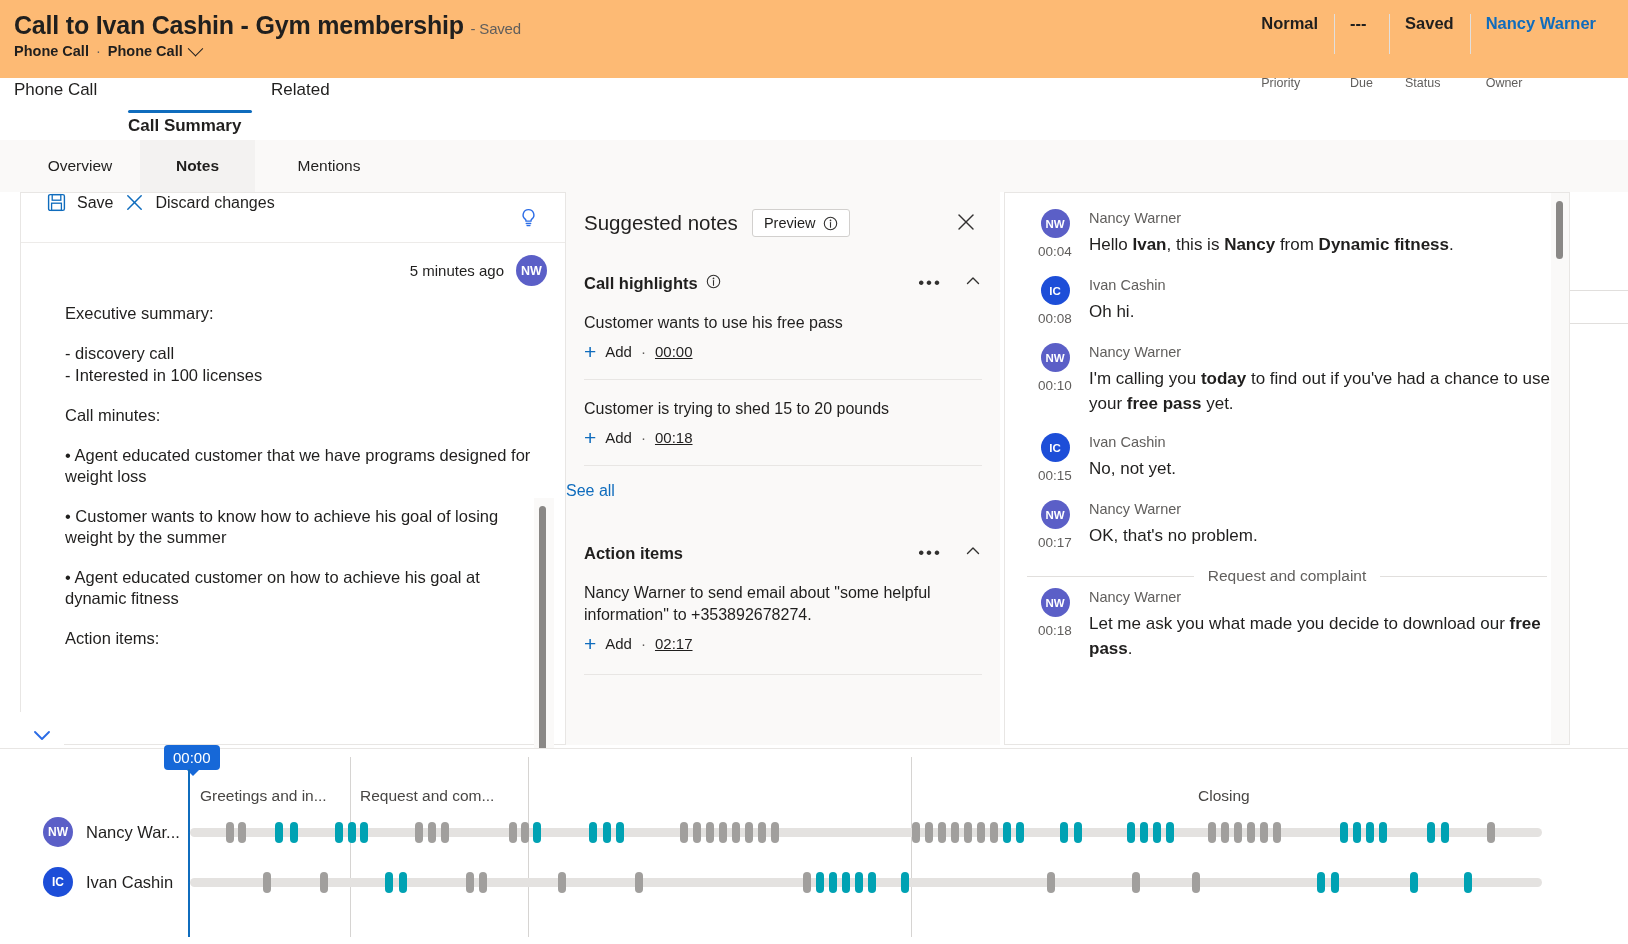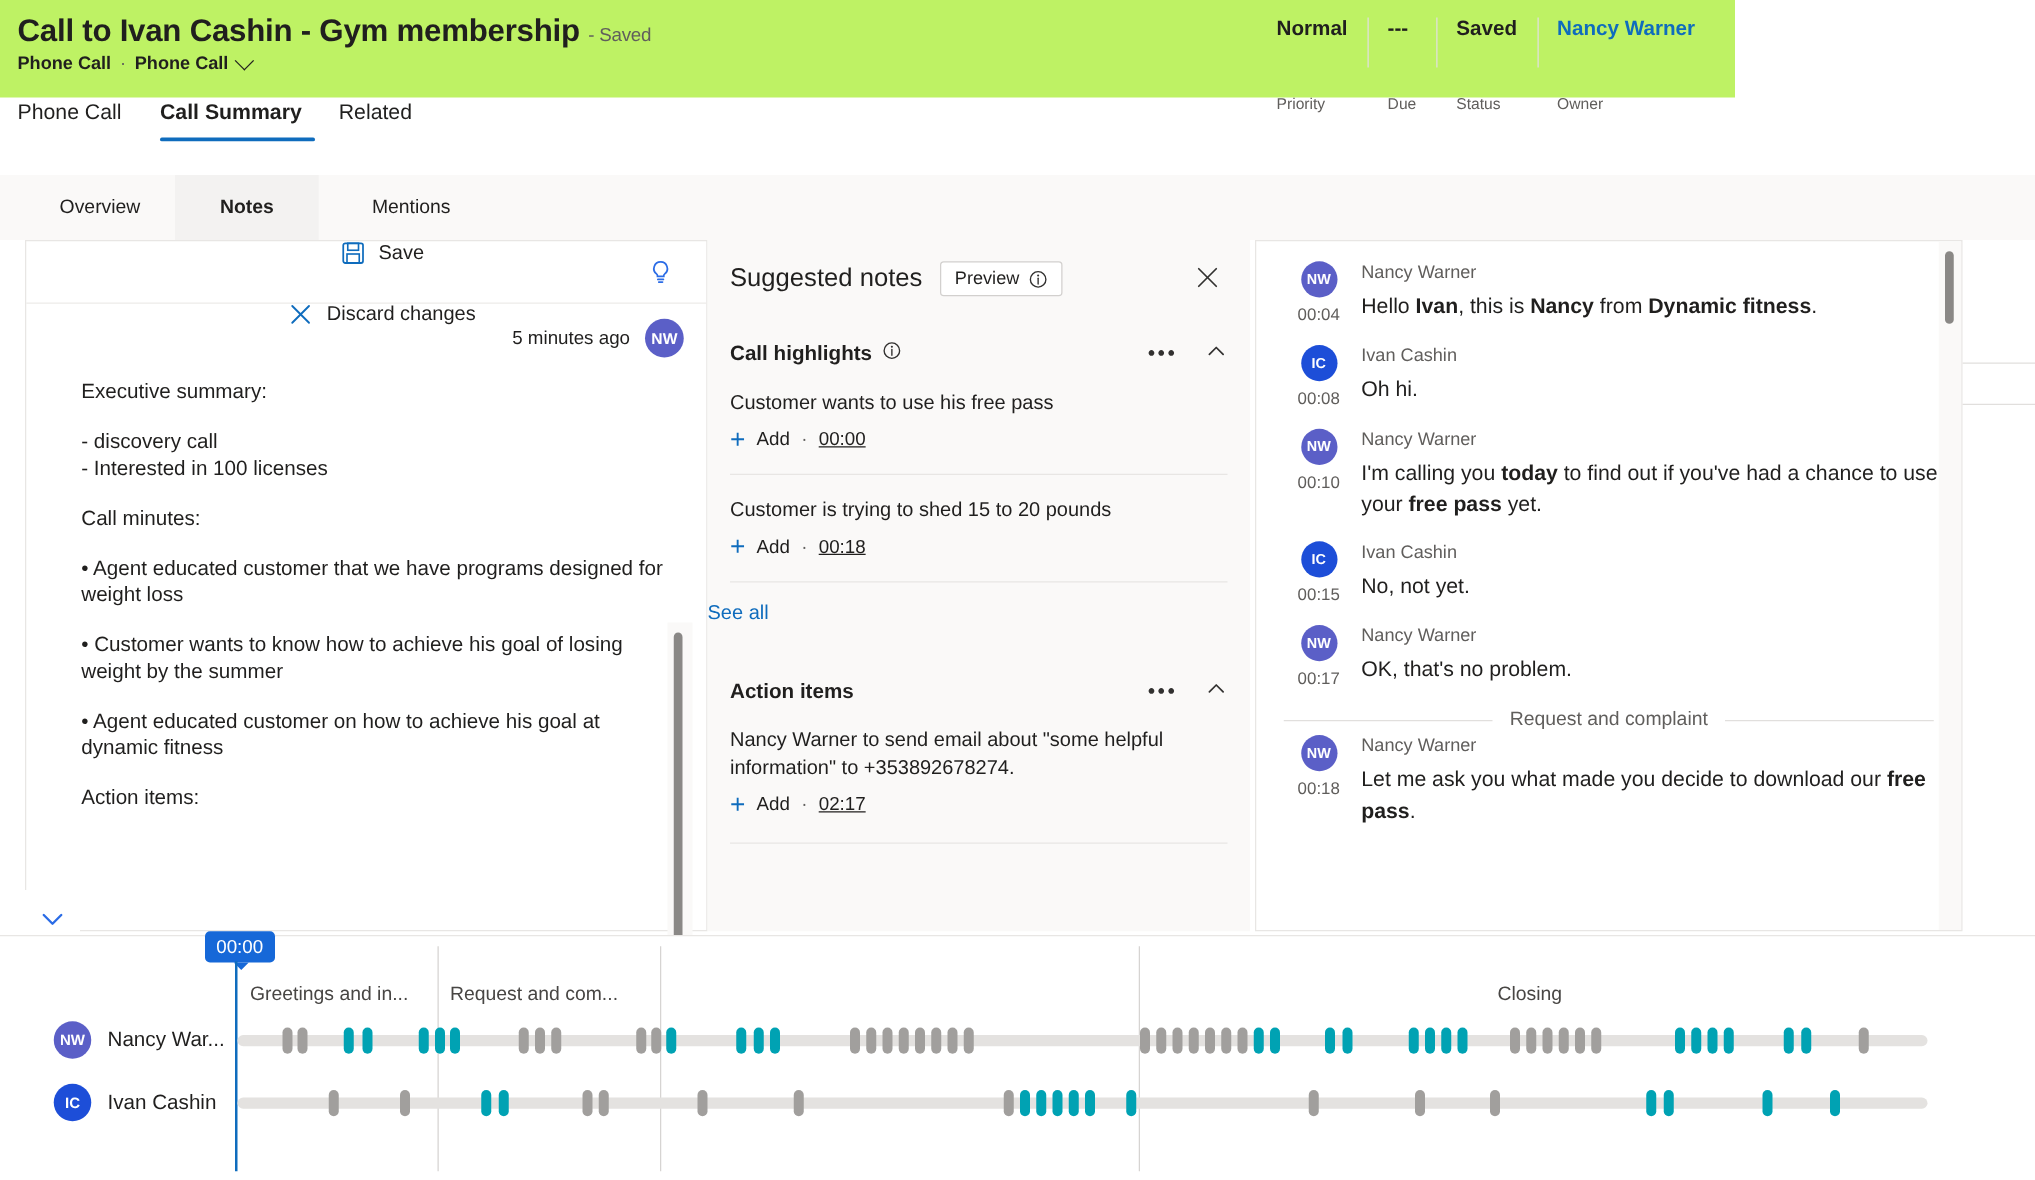--- a/index.html
+++ b/index.html
@@ -6,21 +6,21 @@
   html, body {
     width: 1628px; height: 944px;
     font-family: "Liberation Sans", sans-serif;
     background: #ffffff;
     color: #201f1e;
     overflow: hidden;
   }
   .page { position: relative; width: 1628px; height: 944px; background:#fff; }
 
   
-  .header { position:absolute; left:0; top:0; width:1388px; height:78px; background:#bef264; }
+  .header { position:absolute; left:0; top:0; width:1628px; height:78px; background:#fdba74; }
   .rec-title { position:absolute; left:14px; top:11px; font-size:25px; font-weight:700; color:#201f1e; letter-spacing:-0.2px; white-space:nowrap;}
   .rec-title .saved { font-size:15px; font-weight:400; color:#605e5c; }
   .rec-sub { position:absolute; left:14px; top:43px; font-size:14.5px; font-weight:700; color:#201f1e; display:flex; align-items:center; gap:7px;}
   .rec-sub .dot { font-weight:400; color:#605e5c; }
   .chev-sm { display:inline-block; width:11px; height:11px; border-right:1.6px solid #201f1e; border-bottom:1.6px solid #201f1e; transform:rotate(45deg) translate(-2px,-2px); }
 
   .hdr-fields { position:absolute; right:16px; top:12px; display:flex; align-items:stretch; height:46px; }
   .hdr-field { padding:0 16px; display:flex; flex-direction:column; justify-content:flex-start; position:relative; }
   .hdr-field + .hdr-field::before { content:""; position:absolute; left:0; top:2px; bottom:4px; width:1px; background:#e1dfdd; }
   .hdr-val { font-size:16.5px; font-weight:700; color:#201f1e; white-space:nowrap; line-height:22px;}
@@ -40,21 +40,21 @@
   .redbox { position:absolute; border:2.5px solid #e81123; }
   .blank-pill { position:absolute; background:#fff; }
   .vsep { position:absolute; width:1px; background:#e8e6e4; }
 
   .transcript-label { position:absolute; font-size:16px; color:#201f1e; }
   .search-box { position:absolute; background:#fff; border:1px solid #e1dfdd; display:flex; align-items:center; padding-left:14px; gap:10px; }
   .search-box .ph { font-size:16px; color:#605e5c; }
 
   
   .panel { position:absolute; background:#fff; border:1px solid #e8e6e4; }
-  .notes-toolbar { position:absolute; left:0; top:0; right:0; height:50px; border-bottom:1px solid #edebe9; display:flex; align-items:center; padding-left:26px; gap:30px;flex-direction:column;}
+  .notes-toolbar { position:absolute; left:0; top:0; right:0; height:50px; border-bottom:1px solid #edebe9; display:flex; align-items:flex-start; padding-left:26px; gap:12px;}
   .tb-btn { display:flex; align-items:center; gap:11px; font-size:16px; color:#201f1e; cursor:pointer; }
   .bulb { position:absolute; right:26px; top:14px; }
   .meta-row { position:absolute; right:18px; top:62px; display:flex; align-items:center; gap:12px; }
   .meta-time { font-size:15px; color:#201f1e; }
   .avatar { border-radius:50%; display:flex; align-items:center; justify-content:center; color:#fff; font-weight:700; }
   .av-nw { background:#5b5fc7; }
   .av-ic { background:#1d4ed8; }
   .notes-body { position:absolute; left:44px; top:110px; width:470px; }
   .np { font-size:16.5px; line-height:21px; color:#201f1e; }
   .np.sp { margin-top:19px; }
@@ -137,21 +137,21 @@
       </div>
       <div class="hdr-field">
         <div class="hdr-val link">Nancy Warner</div>
         <div class="hdr-lbl">Owner</div>
       </div>
     </div>
   </div>
 
   <div class="tabs">
     <div class="tab" style="left:14px;">Phone Call</div>
-    <div class="tab sel" style="left:128px;">Call Summary</div>
+    <div class="tab sel" style="left:128px;margin-top:36px;">Call Summary</div>
     <div class="tab" style="left:271px;">Related</div>
     <div class="tab-underline" style="left:128px; top:30px; width:124px;"></div>
   </div>
 
   <div class="subtabs">
     <div class="subtab" style="left:22px; width:116px;">Overview</div>
     <div class="subtab active" style="left:140px; width:115px;">Notes</div>
     <div class="subtab" style="left:271px; width:116px;">Mentions</div>
     <div class="redbox" style="left:139px; top:145px; width:118px; height:46px;"></div>
     <div class="blank-pill" style="left:388px; top:152px; width:96px; height:30px; border-radius:3px;"></div>

